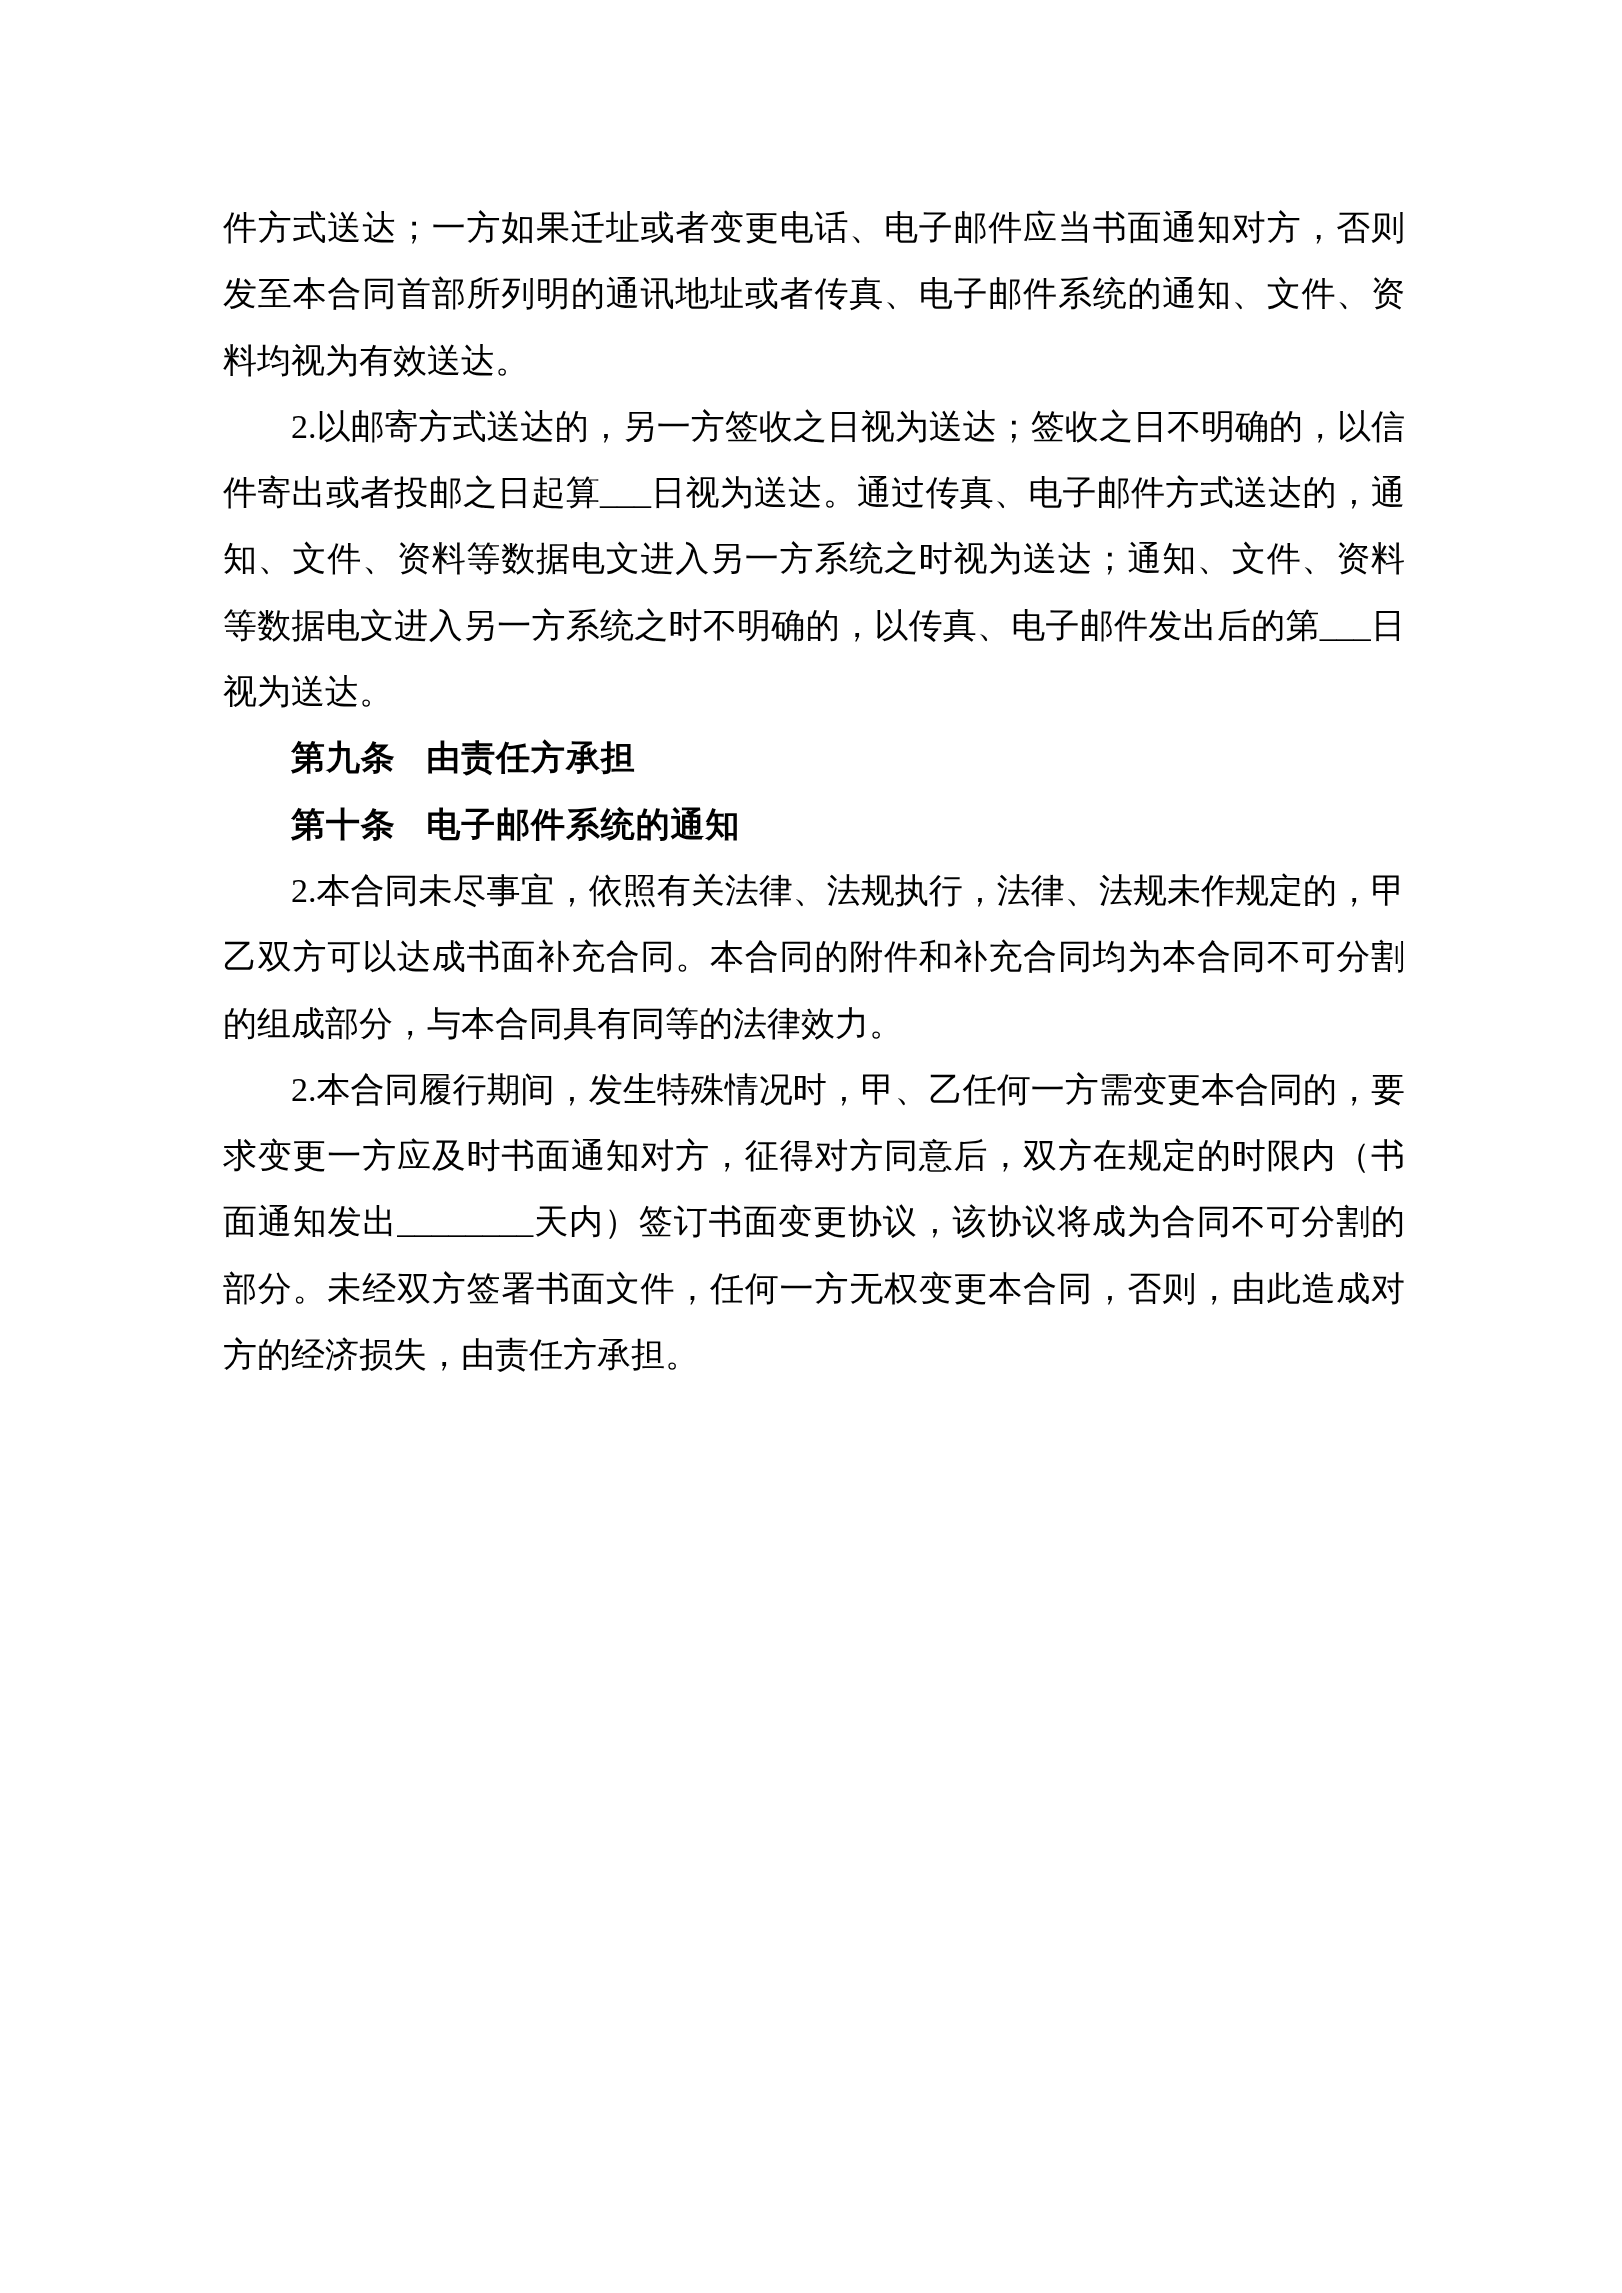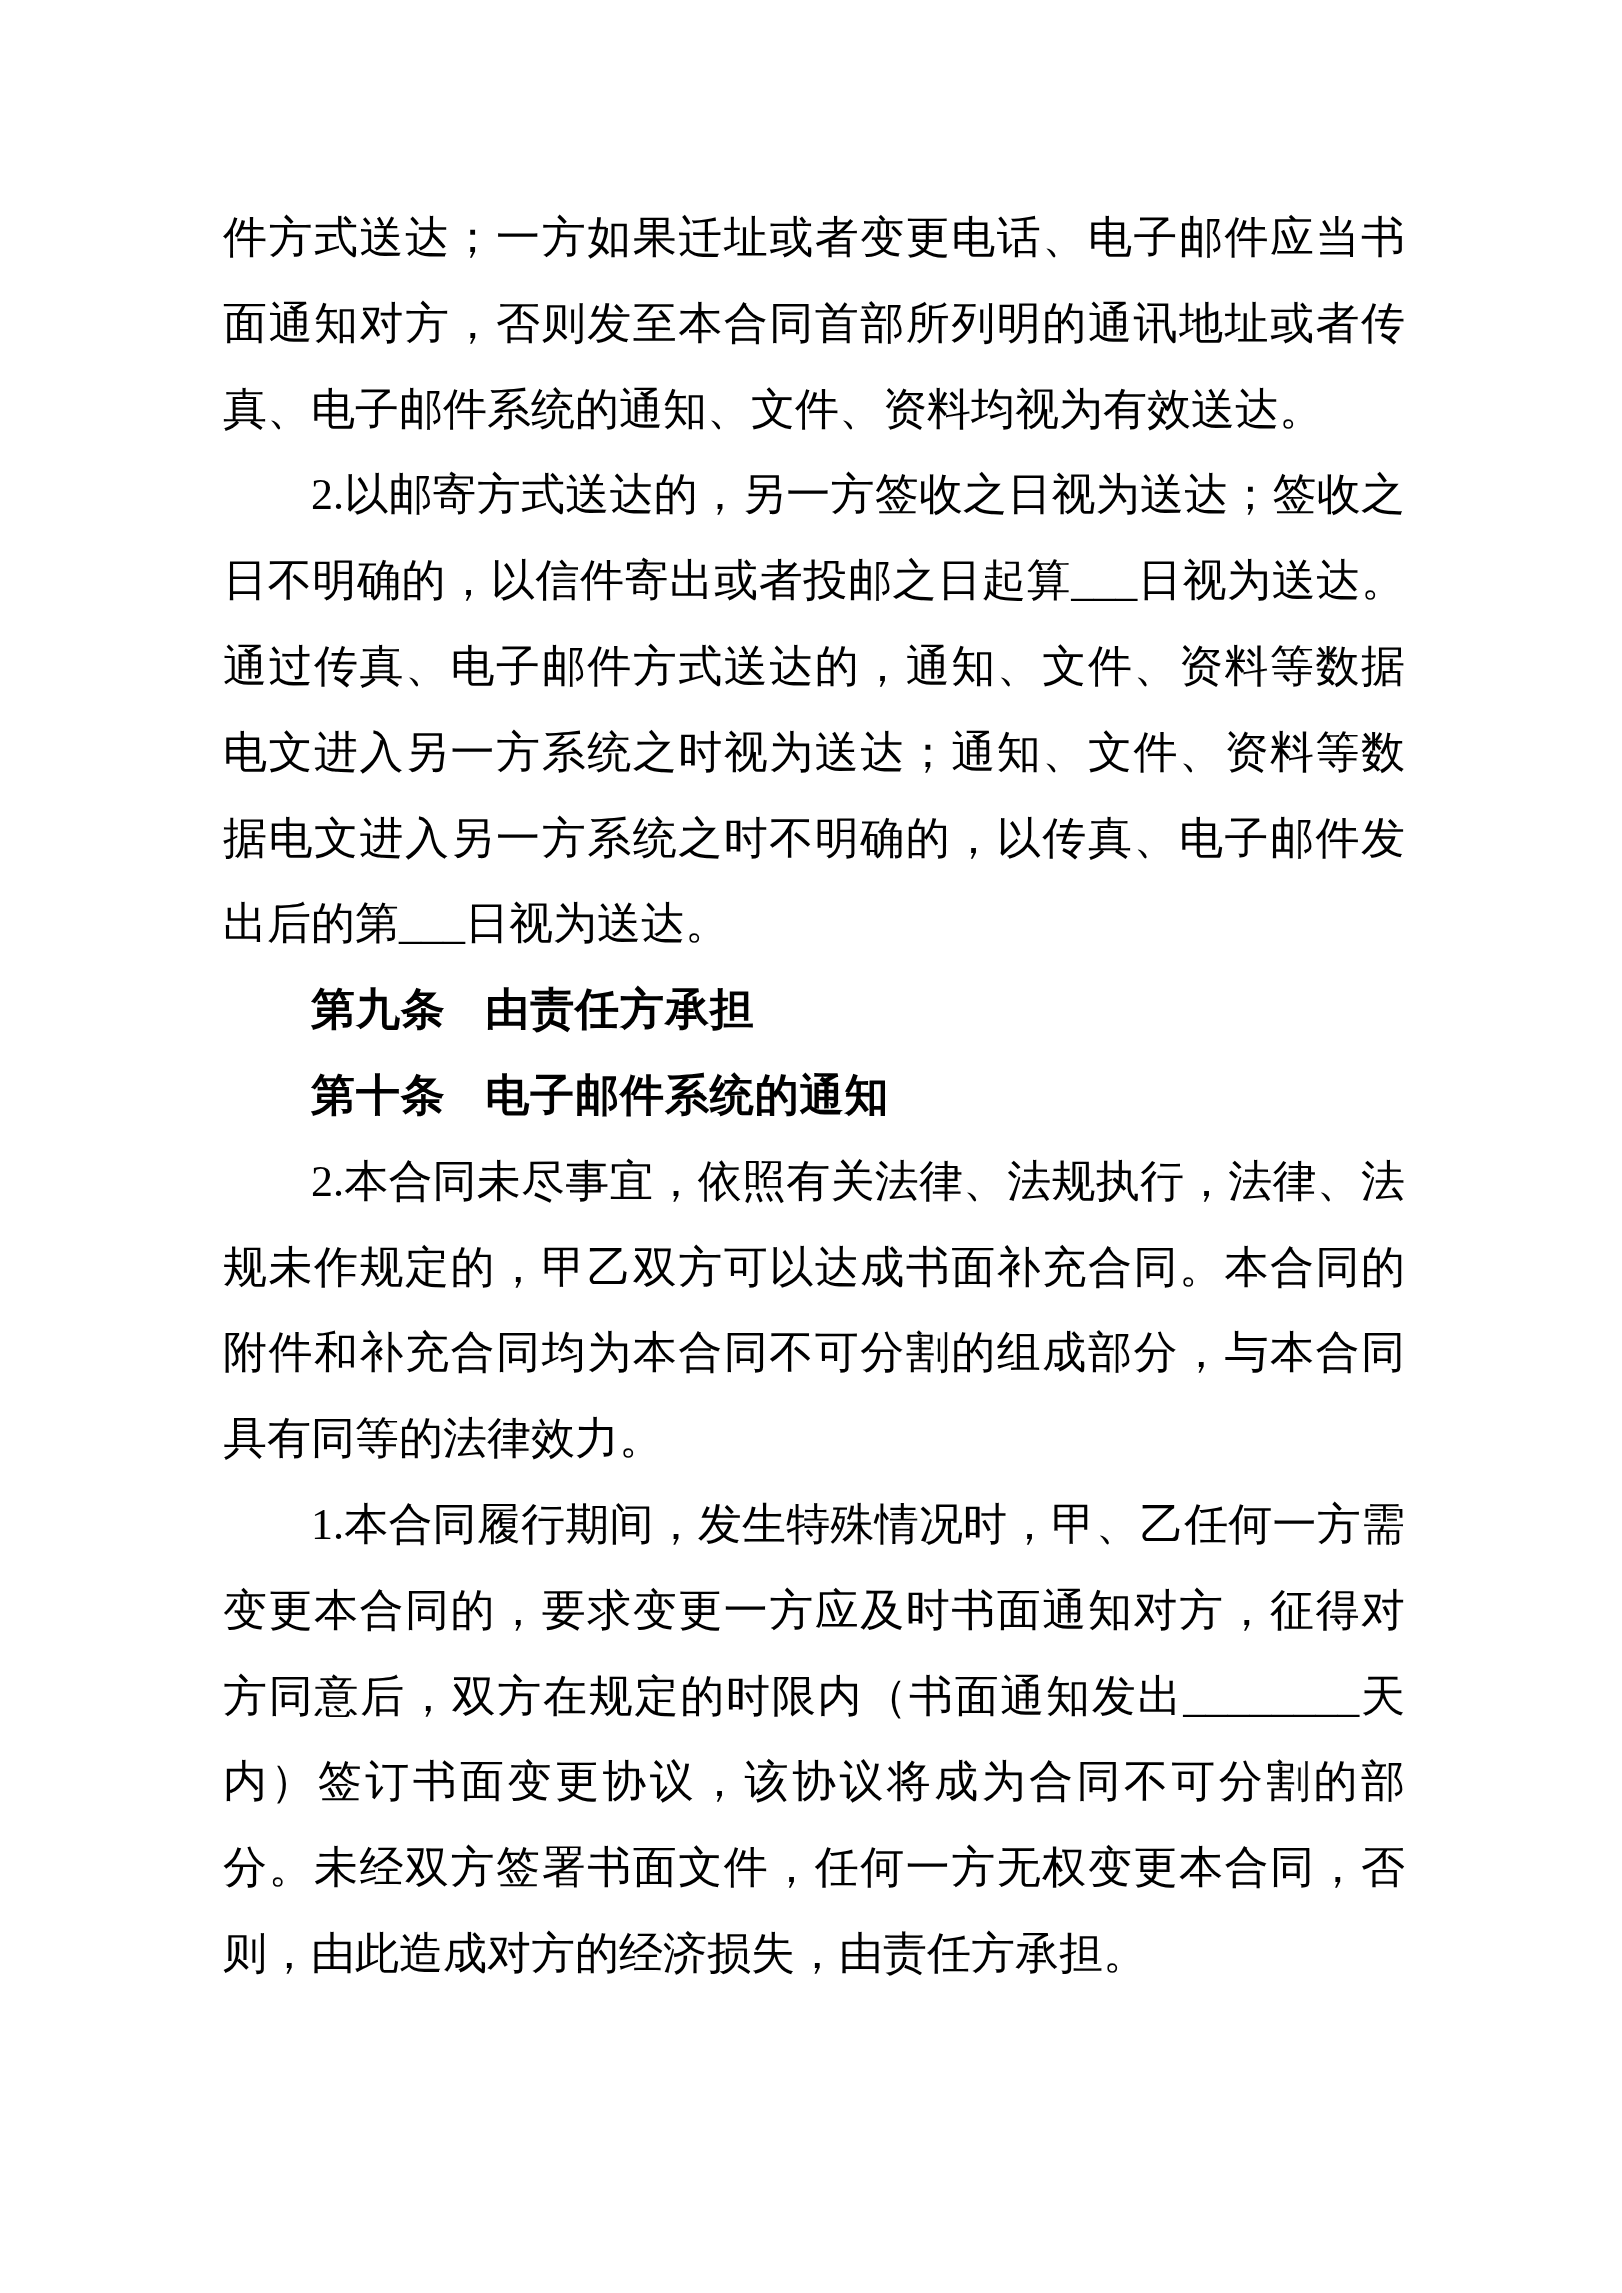--- a/index.html
+++ b/index.html
@@ -10,21 +10,21 @@
   .page {
     width: 1623px;
     height: 2294px;
     background: #ffffff;
     position: relative;
     box-sizing: border-box;
     padding: 195px 218px 0 223px;
     font-family: "Liberation Serif", "DejaVu Serif", serif;
   }
   .doc-body {
-    font-size: 44px;
+    font-size: 34px;
     line-height: 1.95;
     color: #000000;
     text-align: justify;
     text-justify: inter-ideograph;
   }
   p {
     margin: 0 0 0 0;
     padding: 0;
   }
   .para {
@@ -57,18 +57,18 @@
       <span>第九条</span><span class="gap"></span><span>由责任方承担</span>
     </p>
 
 
     <p class="heading">
       <span>第十条</span><span class="gap"></span><span>电子邮件系统的通知</span>
     </p>
 
     <p class="para">2.本合同未尽事宜，依照有关法律、法规执行，法律、法规未作规定的，甲乙双方可以达成书面补充合同。本合同的附件和补充合同均为本合同不可分割的组成部分，与本合同具有同等的法律效力。</p>
 
-    <p class="para">1.本合同履行期间，发生特殊情况时，甲、乙任何一方需变更本合同的，要求变更一方应及时书面通知对方，征得对方同意后，双方在规定的时限内（书面通知发出________天内）签订书面变更协议，该协议将成为合同不可分割的部分。未经双方签署书面文件，任何一方无权变更本合同，否则，由此造成对方的经济损失，由责任方承担。</p>
+    <p class="para">2.本合同履行期间，发生特殊情况时，甲、乙任何一方需变更本合同的，要求变更一方应及时书面通知对方，征得对方同意后，双方在规定的时限内（书面通知发出________天内）签订书面变更协议，该协议将成为合同不可分割的部分。未经双方签署书面文件，任何一方无权变更本合同，否则，由此造成对方的经济损失，由责任方承担。</p>
 
 
   </div>
 </div>
 
 
 </body></html>

